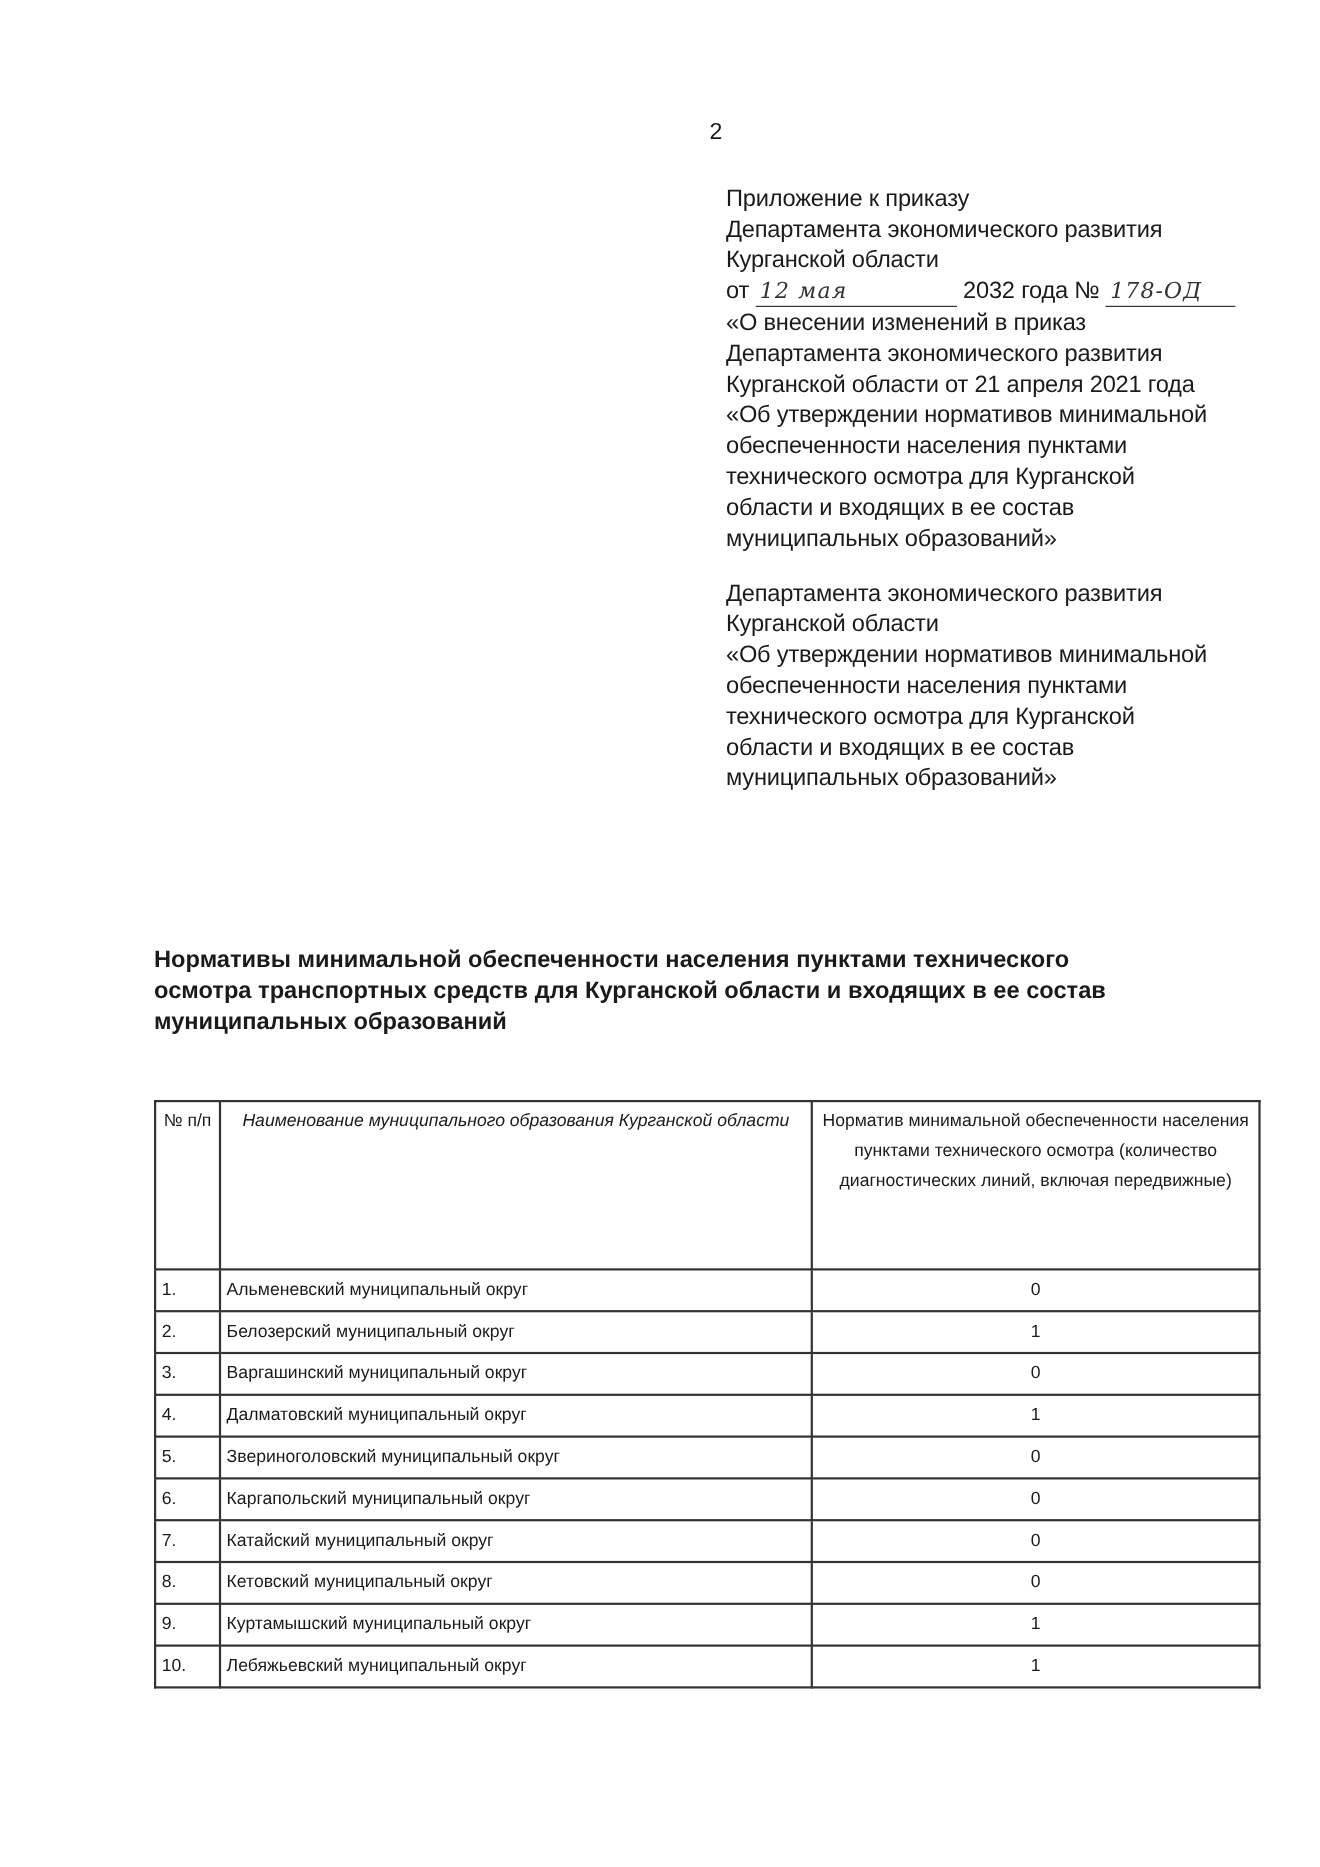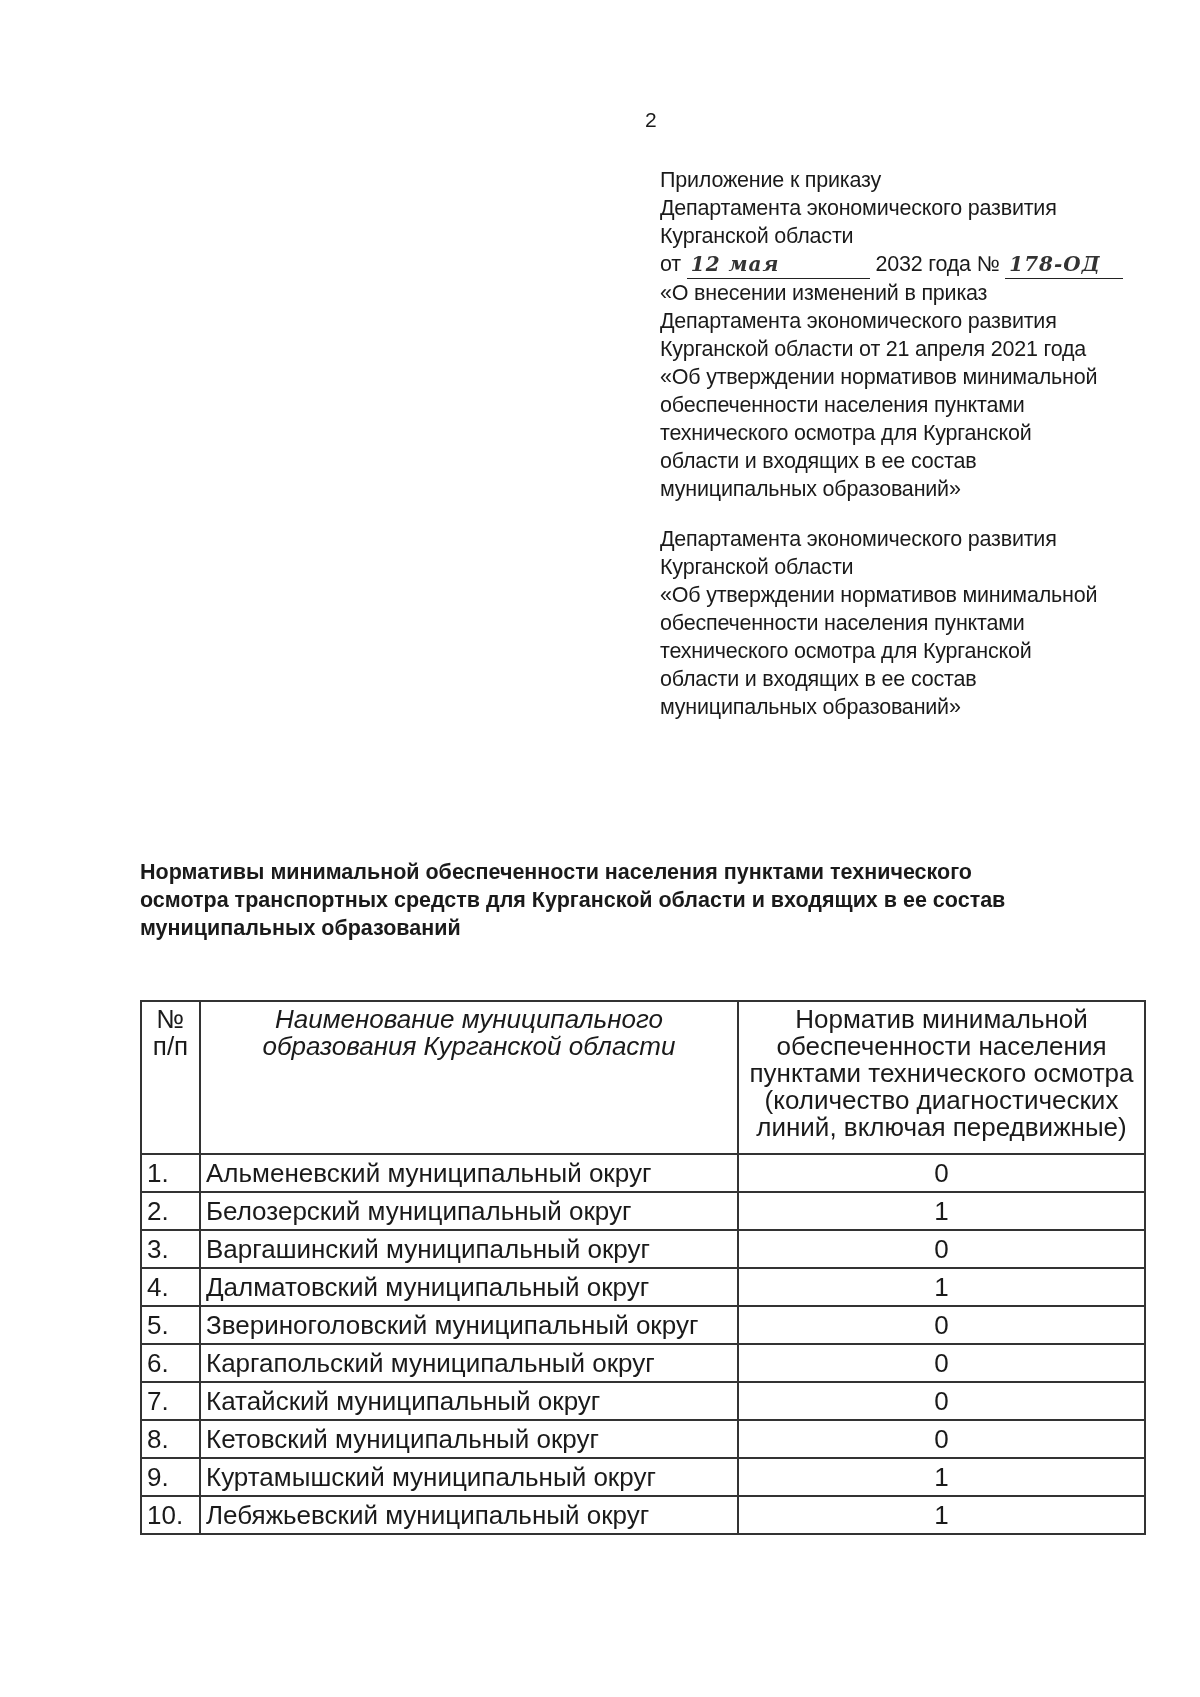--- a/index.html
+++ b/index.html
@@ -13,31 +13,31 @@
     .appendix {
       position: absolute; left: 636px; width: 520px;
       font-size: 21.5px; line-height: 28px; letter-spacing: -0.2px; margin-left: 24px;
     }
     .appendix .line { display: block; white-space: nowrap; }
     #appendix-1 { top: 166px; }
     #appendix-2 { top: 525px; }
     .hand {
       font-family: "DejaVu Serif", serif; font-style: italic; font-size: 20px;
       border-bottom: 1px solid #222; display: inline-block; padding: 0 4px;
-      color: #333; letter-spacing: 1px; font-weight: bold;
+      color: #333; letter-spacing: 1px;
     }
     .hand.date { width: 175px; }
     .hand.num { width: 110px; }
     .title {
       position: absolute; left: 140px; width: 1040px; top: 858px;
       text-align: left; font-weight: bold; font-size: 21.5px; line-height: 28px;
     }
     table {
       position: absolute; left: 140px; top: 1000px; width: 1006px;
-      border-collapse: collapse; font-size: 26px;
+      border-collapse: collapse; font-size: 16px;
     }
     td, th { border: 2px solid #333; }
     th { font-weight: normal; vertical-align: top; line-height: 27px; padding-top: 4px; }
     th.col-num { width: 55px; }
     th.col-name { width: 534px; font-style: italic; }
     th.col-val { height: 146px; }
     td { height: 36px; padding: 0 5px; }
     td.num { text-align: left; }
     td.val { text-align: center; }
   </style>

